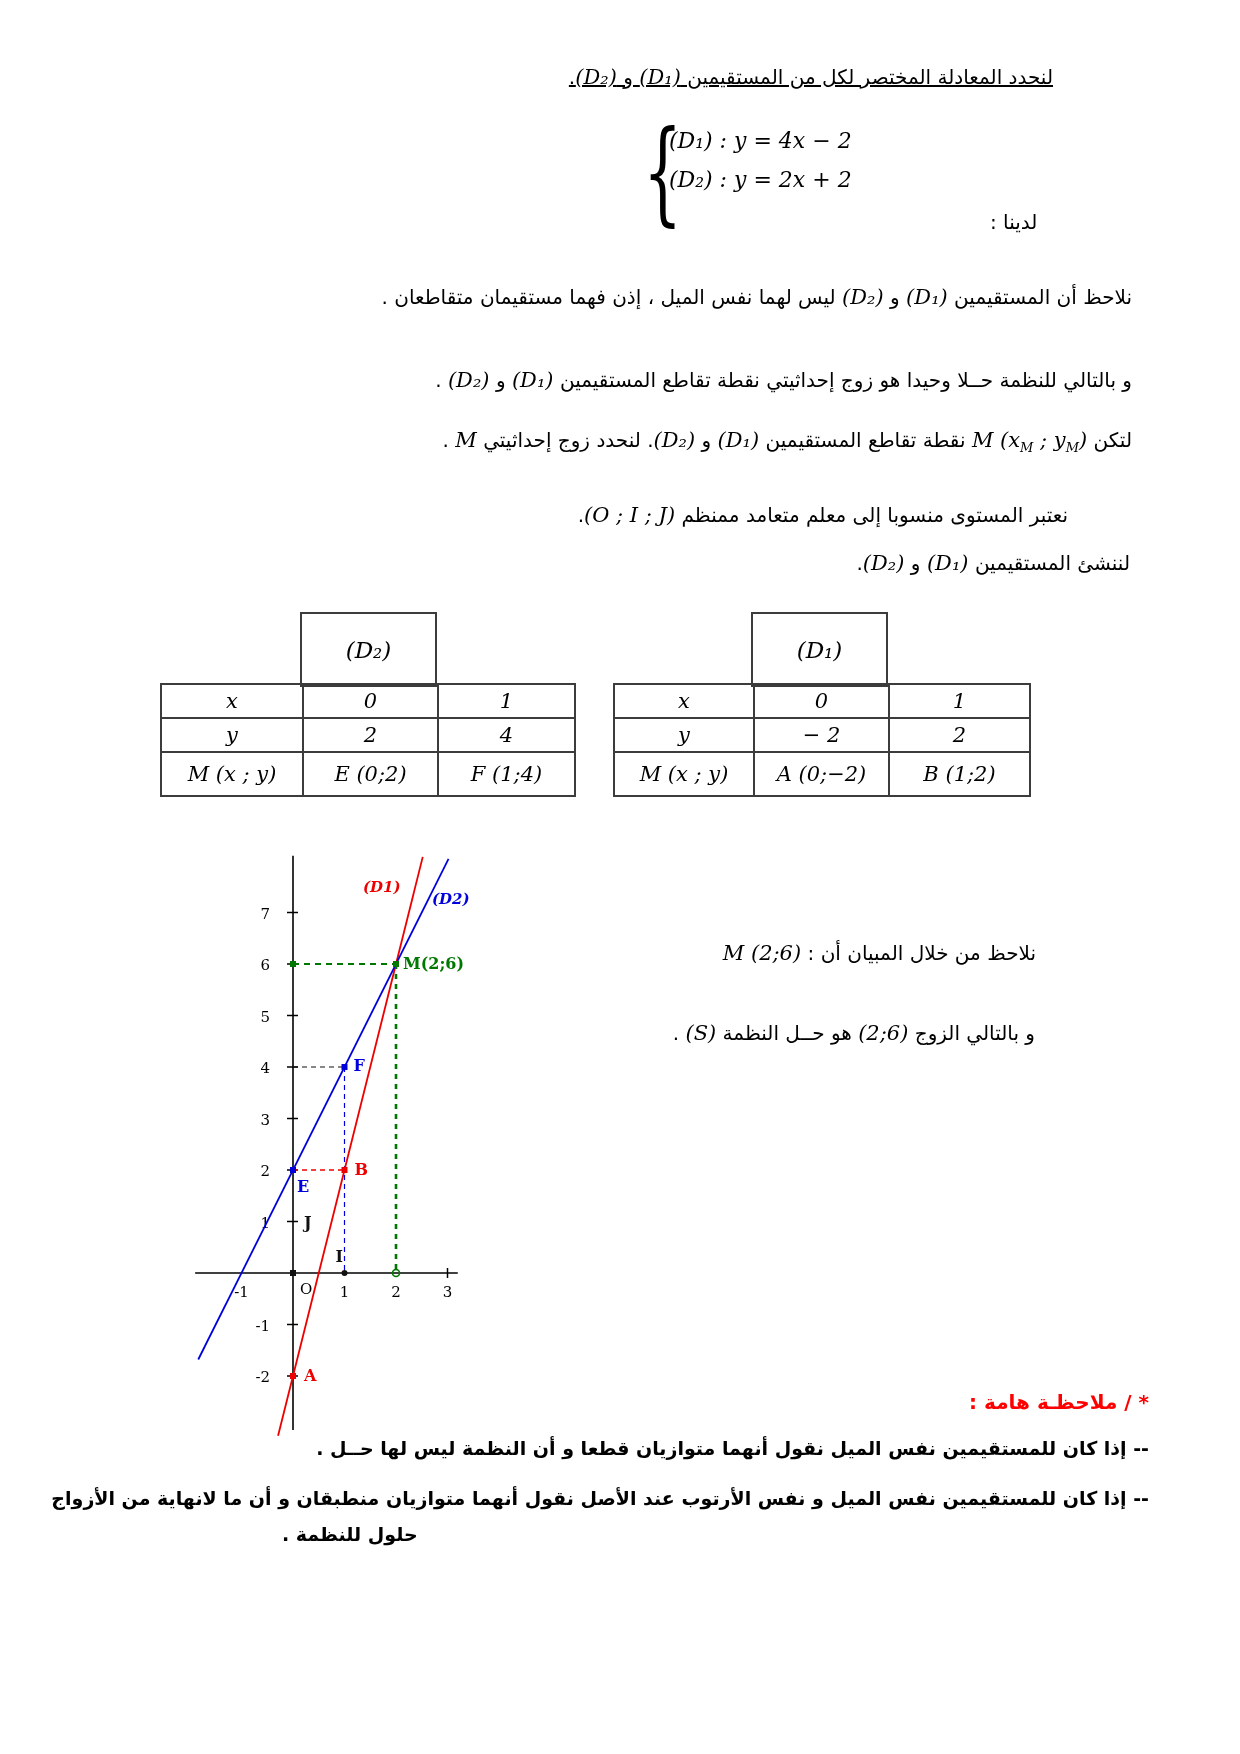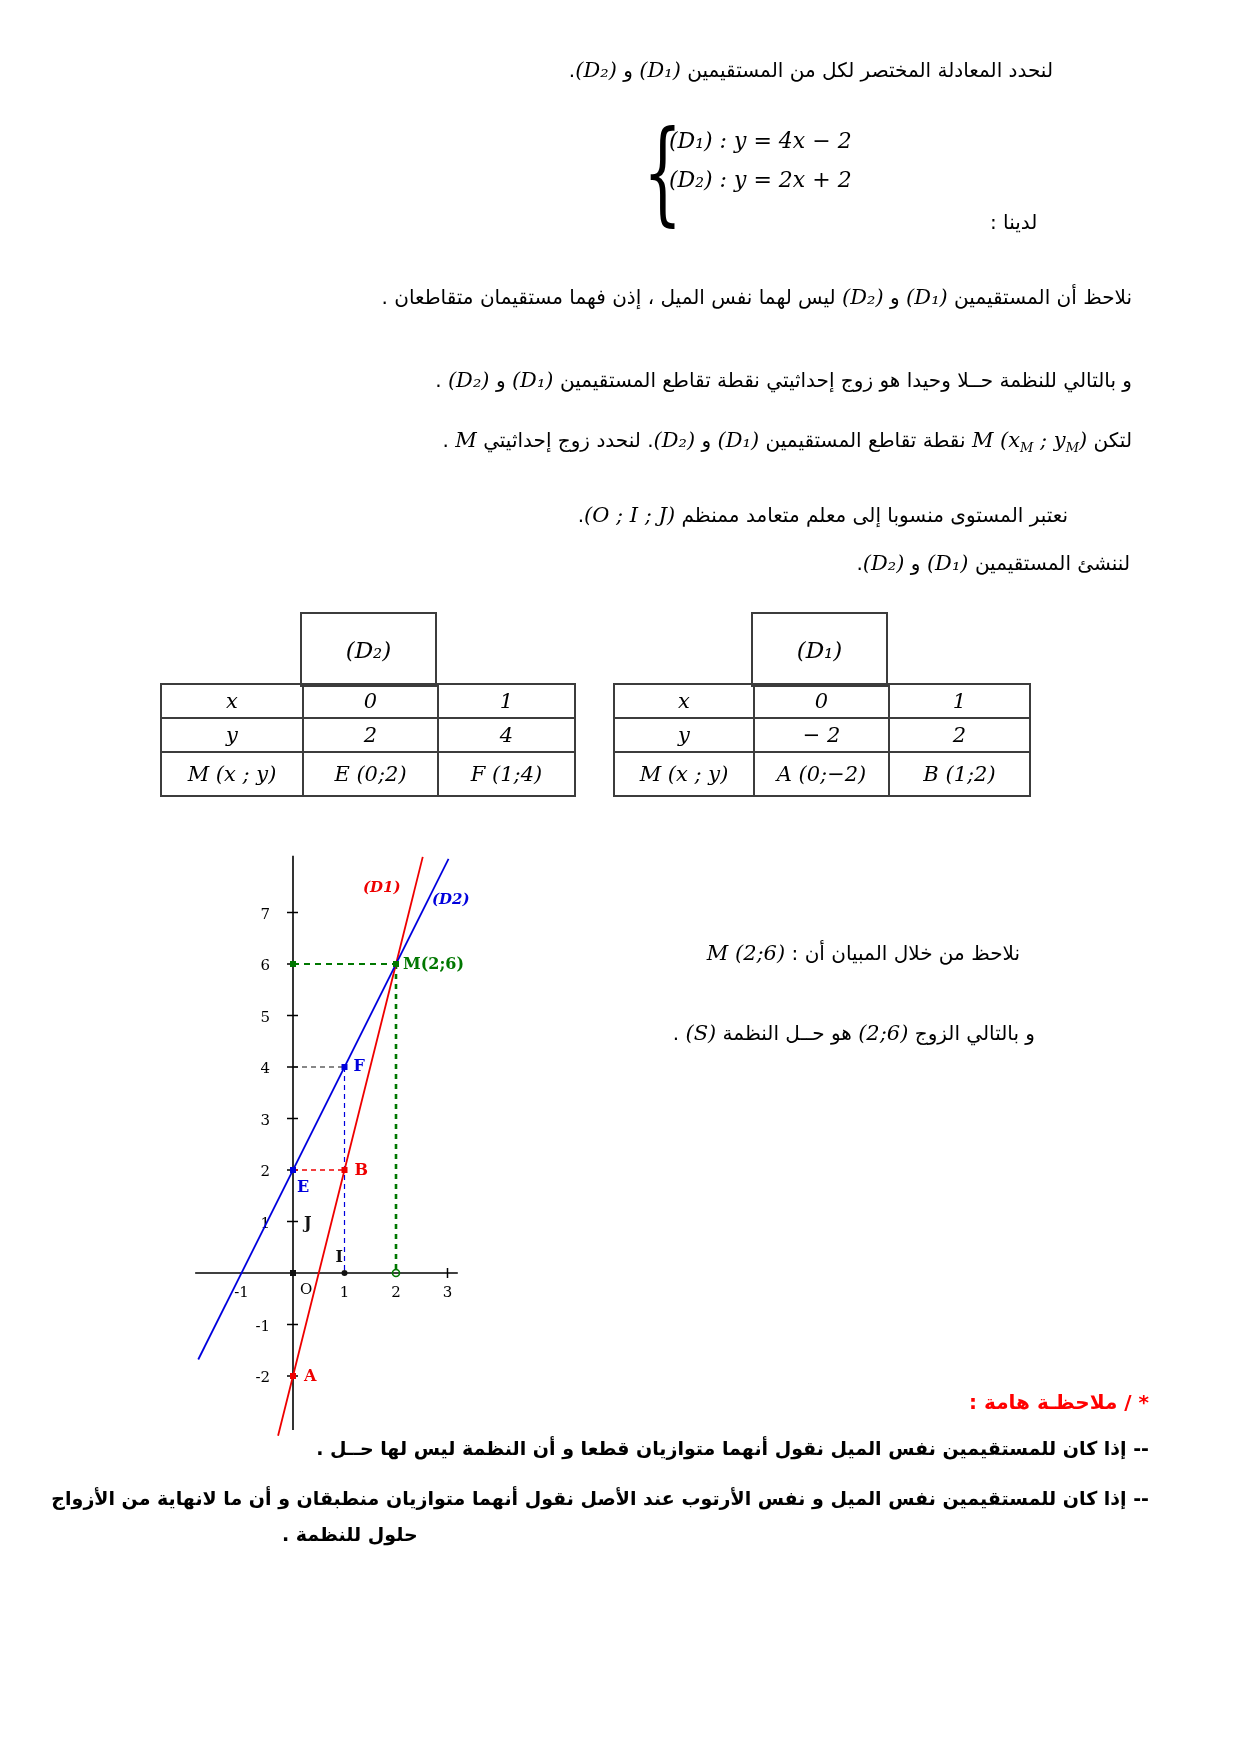--- a/index.html
+++ b/index.html
@@ -39,21 +39,21 @@
   
   .tick{font:15px "DejaVu Serif",serif;fill:#000;}
   .plabel{font-weight:bold;font-family:"DejaVu Serif",serif;font-size:16px;}
   .slabel{font-style:italic;font-weight:bold;font-family:"DejaVu Serif",serif;font-size:15px;}
   .rednote{color:#ff0000;font-weight:bold;font-size:20px;}
   .botnote{font-weight:bold;font-size:19px;}
 </style>
 </head>
 <body>
 
-<div class="abs ar" style="top:58px;right:187px;" dir="rtl">
+<div class="abs ar" style="top:65px;right:187px;text-decoration:underline;" dir="rtl">
   <span>لنحدد المعادلة المختصر لكل من المستقيمين </span><span class="math">(D₁)</span><span> و </span><span class="math">(D₂)</span><span>.</span>
 </div>
 
 <div class="abs" style="left:643px;top:122px;width:320px;height:110px;">
   <span class="brace abs" style="left:0;top:-2px;">{</span>
   <div class="eqcol">
     <span class="math eq" style="margin-top:6px;">(D₁) : y = 4x − 2</span>
     <span class="math eq">(D₂) : y = 2x + 2</span>
   </div>
 </div>
@@ -172,21 +172,21 @@
     <rect x="223" y="121" width="6" height="6" fill="#007700"></rect>
     <text x="233" y="129" fill="#007700" class="plabel">M(2;6)</text>
     <circle cx="174.5" cy="433" r="3" fill="#111111"></circle>
     <text x="165.5" y="422" fill="#111111" class="plabel">I</text>
     <text x="134" y="387.5" fill="#111111" class="plabel">J</text>
     <rect x="120" y="430" width="6" height="6" fill="#111111"></rect>
     <rect x="120" y="121" width="6" height="6" fill="#007700"></rect>
     <circle cx="226" cy="433" r="3.5" fill="none" stroke="#007700" stroke-width="1.6"></circle>
   </svg>
 
-<div class="abs ar" style="top:941px;right:220px;text-align:center;" dir="rtl">
+<div class="abs ar" style="top:941px;right:204px;text-align:center;" dir="rtl">
   <span>نلاحظ من خلال المبيان  أن  : </span><span class="math">M (2;6)</span>
 </div>
 
 <div class="abs ar" style="top:1021px;right:205px;text-align:center;" dir="rtl">
   <span>و بالتالي الزوج  </span><span class="math">(2;6)</span><span> هو حــل النظمة  </span><span class="math">(S)</span><span> .</span>
 </div>
 
 <div class="abs ar rednote" style="top:1390px;right:91px;" dir="rtl">* / ملاحظـة هامة :</div>
 
 <div class="abs ar botnote" style="top:1437px;right:91px;" dir="rtl">-- إذا كان للمستقيمين نفس الميل نقول أنهما متوازيان قطعا  و أن النظمة ليس لها حــل .</div>

